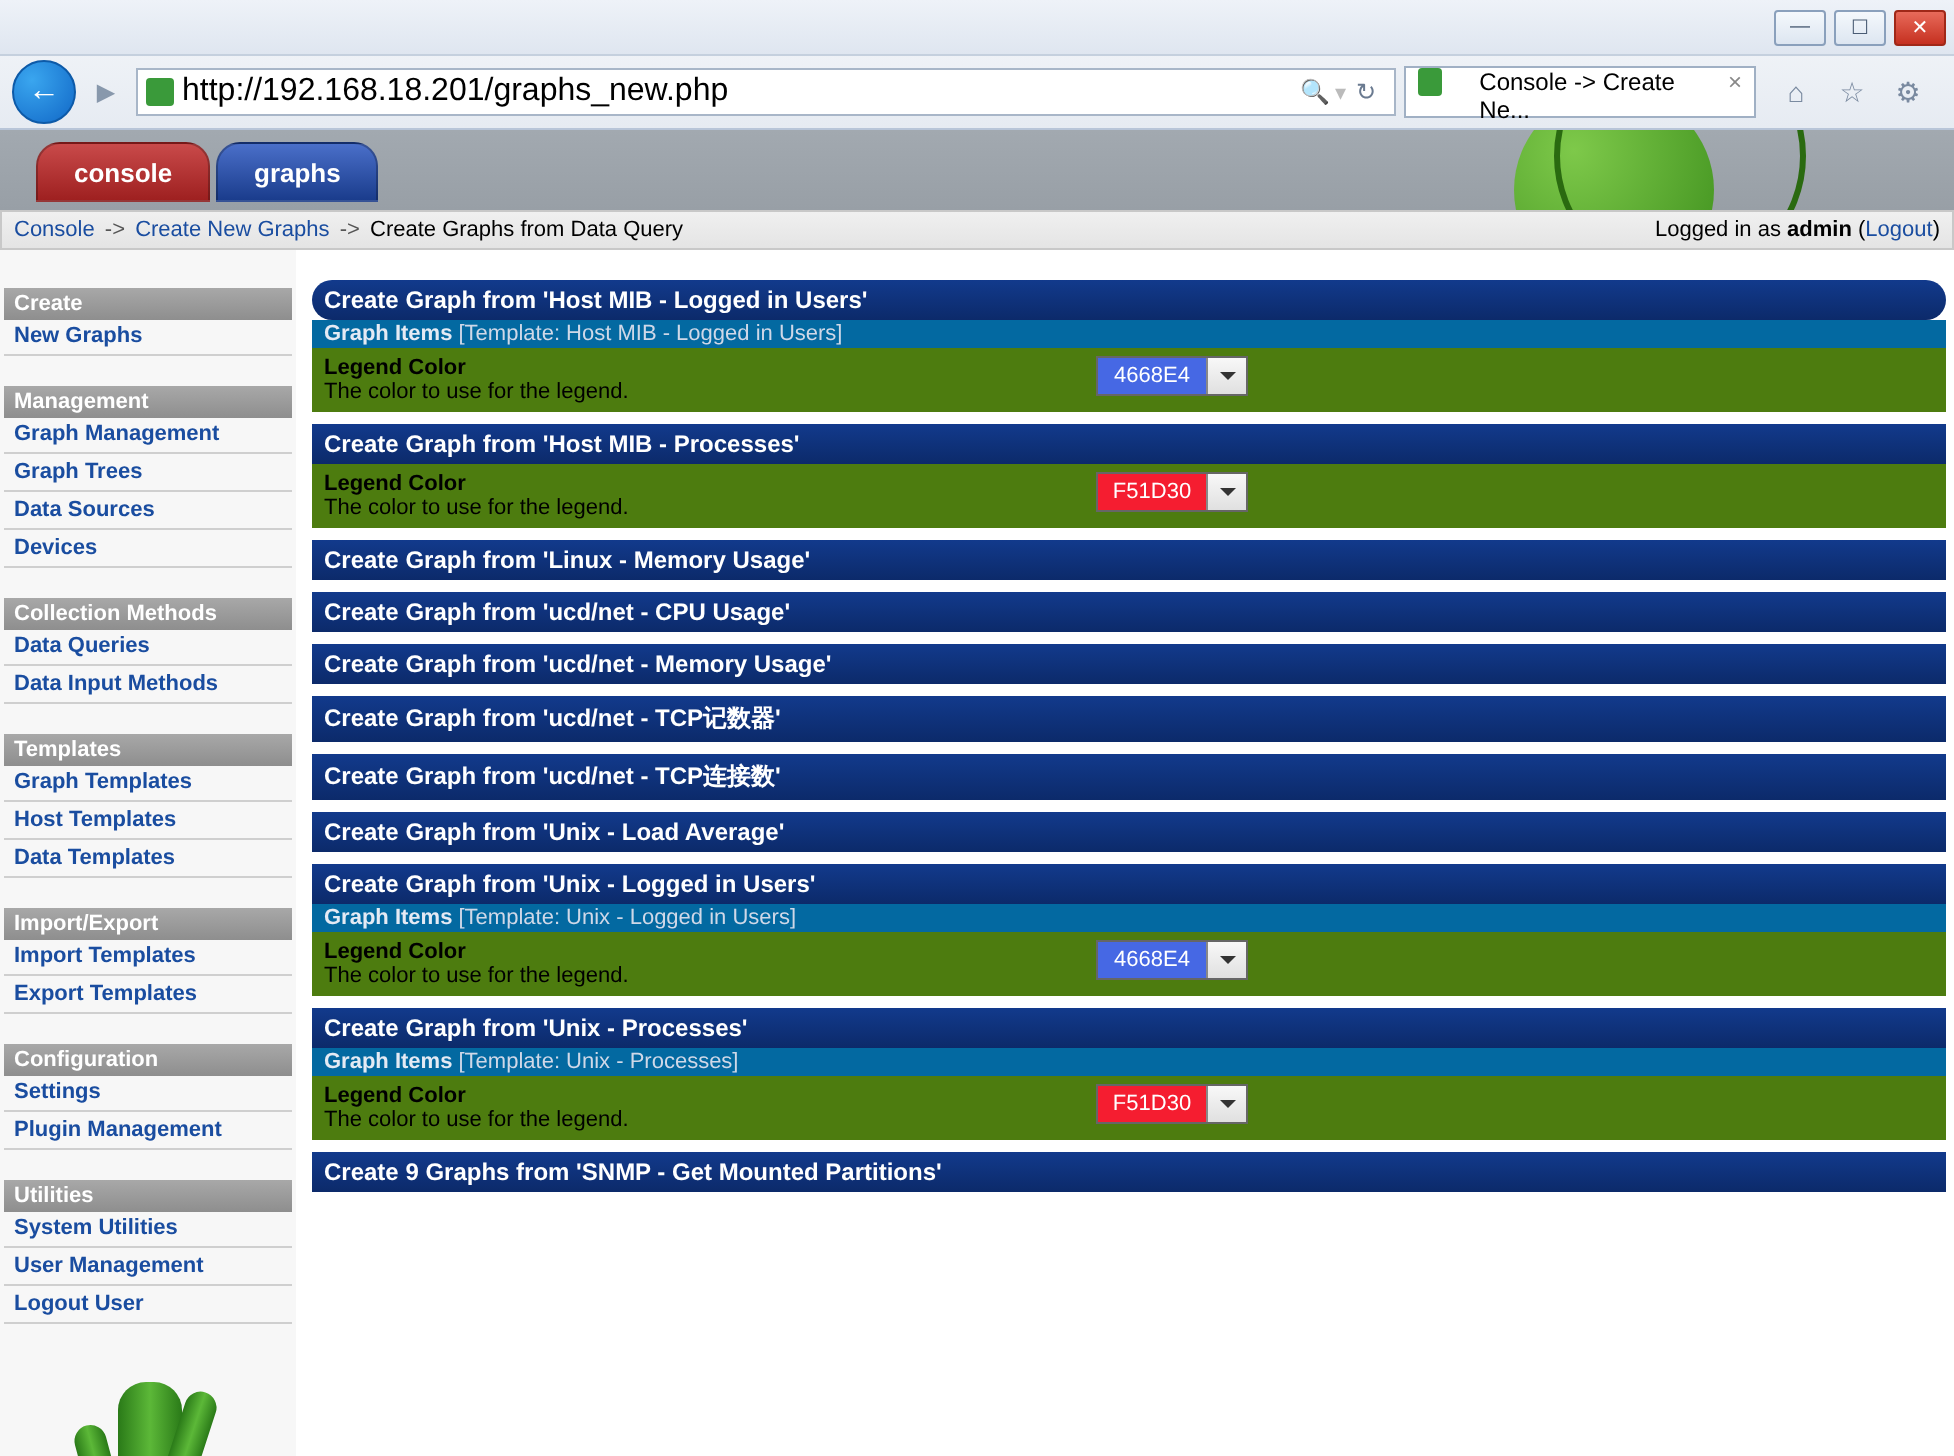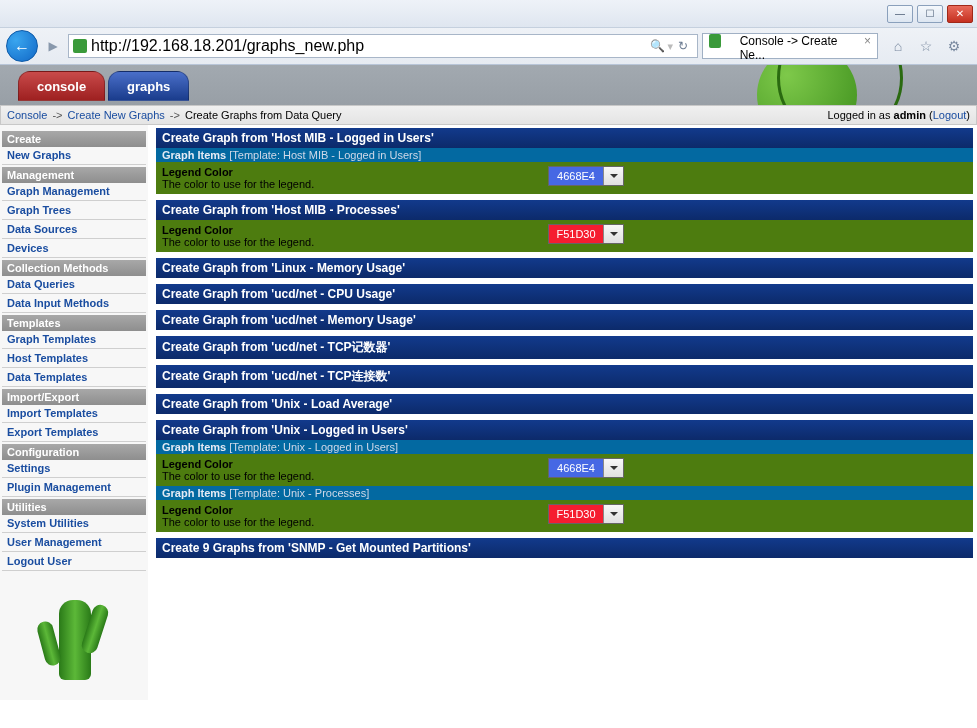--- a/index.html
+++ b/index.html
@@ -37,33 +37,33 @@
 .cactusdeco::before { content:""; position:absolute; width:100px; height:100px; background: radial-gradient(circle at 30% 30%, #7ec94a, #3a8c1a); border-radius:50%; left:40px; top:10px; }
 .cactusdeco::after { content:""; position:absolute; width:120px; height:120px; border:3px solid #2a6a10; border-radius:50%; left:60px; top:-20px; }
 
 .breadcrumb { background: linear-gradient(#f0f0f0,#e4e4e4); border: 1px solid #c8c8c8; padding: 3px 6px; display:flex; justify-content:space-between; font-size:11px; }
 .breadcrumb a { color:#1a4da0; text-decoration:none; }
 .breadcrumb .loginfo strong { font-weight:bold; }
 .breadcrumb .sep { color:#555; margin:0 2px; }
 
 .main { display:flex; }
 .sidebar { width:148px; background:#f7f7f7; padding:4px 2px; }
-.sidehdr { background: linear-gradient(#a8a8a8,#8e8e8e); color:#fff; font-weight:bold; font-size:11px; padding:2px 5px; margin-top:2px; }
+.sidehdr { background: linear-gradient(#a8a8a8,#8e8e8e); color:#fff; font-weight:bold; font-size:11px; padding:2px 5px; margin-top:15px; }
 .sidelink { display:block; padding:2px 5px; color:#1a4da0; text-decoration:none; font-size:11px; cursor:pointer;font-weight:bold; }
 .sidelink.active { font-weight:bold; }
 .hr { border-top:1px solid #cfcfcf; margin:1px 0; }
 
 .cactus-img { margin: 15px auto 0; width:70px; height:110px; position:relative; }
 .cactus-img::before { content:""; position:absolute; width:32px; height:80px; background:linear-gradient(90deg,#2a7a18,#5cb838,#2a7a18); border-radius:14px 14px 6px 6px; left:20px; top:14px; }
 .cactus-img::after { content:""; position:absolute; width:16px; height:45px; background:linear-gradient(90deg,#2a7a18,#5cb838,#2a7a18); border-radius:10px; left:2px; top:35px; transform:rotate(-15deg); }
 .cactus-arm2 { position:absolute; width:16px; height:50px; background:linear-gradient(90deg,#2a7a18,#5cb838,#2a7a18); border-radius:10px; left:48px; top:18px; transform:rotate(18deg); }
 
 .content { flex:1; padding:3px 4px 3px 8px; overflow:hidden; }
 .section-title { background: linear-gradient(#123a8c,#0c2a6a); color:#fff; font-weight:bold; font-size:12px; padding:3px 6px; margin-top:6px; }
-.section-title:first-child { margin-top:0; }
+.section-title:first-child { margin-top:12px;border-radius:10px; }
 .graph-items { background:#0369a1; color:#e4eaf4; font-size:11px; padding:1px 6px; }
 .graph-items .tmpl { color:#cfd8e8; }
 .legendrow { display:flex; background:#4d7c0f; padding:4px 6px; align-items:flex-start; }
 .legendleft { flex:0 0 386px; }
 .legendleft .lbl { font-weight:bold; font-size:11px; }
 .legendleft .desc { font-size:11px; }
 .legendright { flex:1; }
 .colorsel { display:inline-flex; border:1px solid #666; height:20px; cursor:pointer; }
 .colorsw { width:54px; display:inline-flex; align-items:center; justify-content:center; color:#fff; font-size:11px; font-weight:normal; }
 .colordrop { width:20px; background:linear-gradient(#f8f8f8,#e0e0e0); border-left:1px solid #888; display:flex; align-items:center; justify-content:center; }
@@ -205,20 +205,21 @@
         <div class="legendrow">
           <div class="legendleft">
             <div class="lbl">Legend Color</div>
             <div class="desc">The color to use for the legend.</div>
           </div>
           <div class="legendright"><div class="colorsel">
               <span class="colorsw" style="background:#4668E4">4668E4</span>
               <span class="colordrop"></span>
             </div></div>
         </div>
+        <div class="section-title">Create Graph from 'Unix - Processes'</div>
         <div class="graph-items"><strong>Graph Items</strong> <span class="tmpl">[Template: Unix - Processes]</span></div>
         <div class="legendrow">
           <div class="legendleft">
             <div class="lbl">Legend Color</div>
             <div class="desc">The color to use for the legend.</div>
           </div>
           <div class="legendright"><div class="colorsel">
               <span class="colorsw" style="background:#F51D30">F51D30</span>
               <span class="colordrop"></span>
             </div></div>

